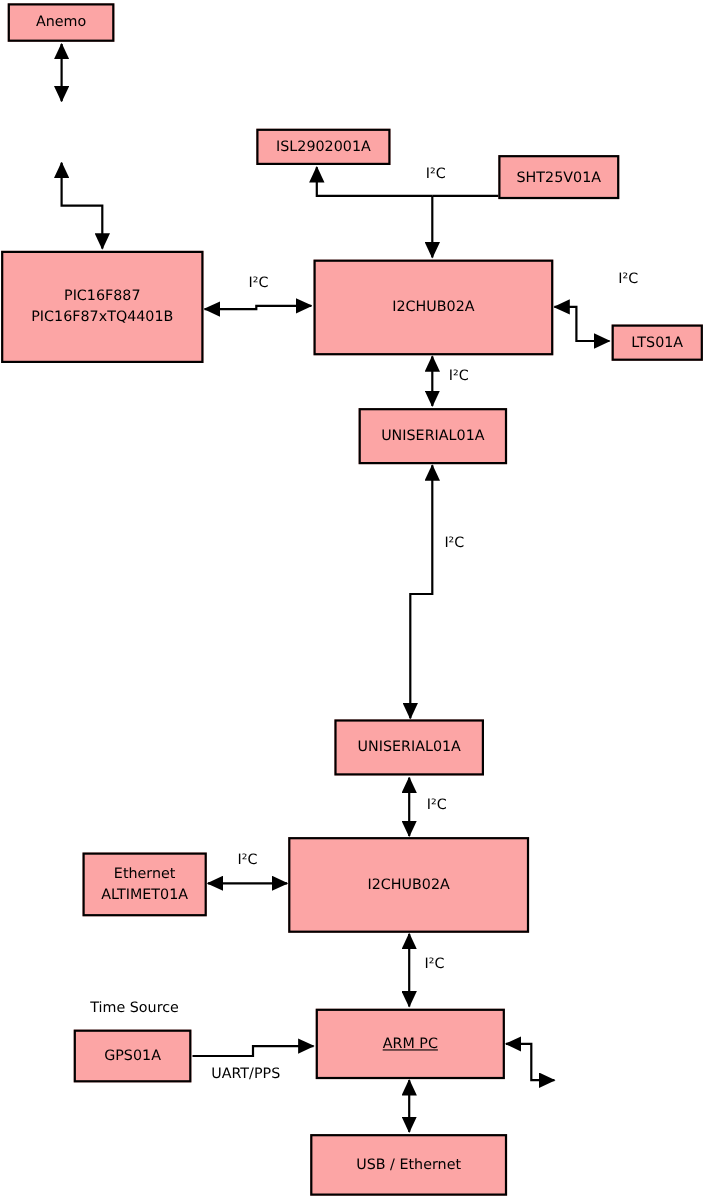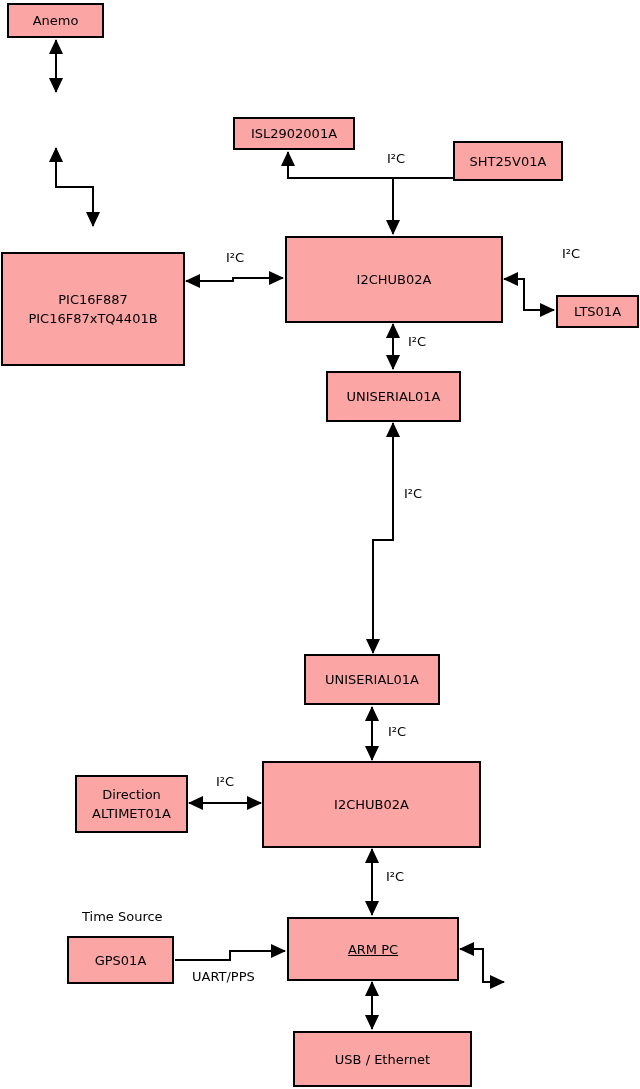--- a/index.html
+++ b/index.html
@@ -75,21 +75,21 @@
       <path d="M 460,949 H 483 V 982 H 504" marker-start="url(#ahs)" marker-end="url(#ah)"></path>
       <path d="M 372,982 V 1029" marker-start="url(#ahs)" marker-end="url(#ah)"></path>
     </g>
   </svg>
 
   <div class="node" style="left:7px; top:3px; width:97px; height:35px;">
     <span>Anemo</span>
   </div>
 
 
-  <div class="node" style="left:1px; top:228px; width:184px; height:114px;margin-top:24px;">
+  <div class="node" style="left:1px; top:228px; width:184px; height:102px;">
     <span>PIC16F887</span>
     <span>PIC16F87xTQ4401B</span>
   </div>
 
   <div class="node" style="left:233px; top:117px; width:122px; height:33px;">
     <span>ISL2902001A</span>
   </div>
 
   <div class="node" style="left:453px; top:117px; width:110px; height:40px;margin-top:24px;">
     <span>SHT25V01A</span>
@@ -109,34 +109,34 @@
 
   <div class="node" style="left:304px; top:654px; width:136px; height:51px;">
     <span>UNISERIAL01A</span>
   </div>
 
   <div class="node" style="left:262px; top:761px; width:219px; height:87px;">
     <span>I2CHUB02A</span>
   </div>
 
   <div class="node" style="left:75px; top:775px; width:113px; height:58px;">
-    <span>Direction</span>
+    <span>Ethernet</span>
     <span>ALTIMET01A</span>
   </div>
 
   <div class="node" style="left:287px; top:917px; width:172px; height:64px;text-decoration:underline;">
     <span>ARM PC</span>
   </div>
 
   <div class="node" style="left:67px; top:936px; width:107px; height:48px;">
     <span>GPS01A</span>
   </div>
 
 
-  <div class="node" style="left:282px; top:1031px; width:179px; height:56px;margin-left:11px;">
+  <div class="node" style="left:282px; top:1031px; width:179px; height:56px;">
     <span>USB / Ethernet</span>
   </div>
 
   <span class="elabel" style="left:226px; top:250px;">I²C</span>
   <span class="elabel" style="left:387px; top:151px;">I²C</span>
   <span class="elabel" style="left:562px; top:246px;">I²C</span>
   <span class="elabel" style="left:408px; top:334px;">I²C</span>
   <span class="elabel" style="left:404px; top:486px;">I²C</span>
   <span class="elabel" style="left:388px; top:724px;">I²C</span>
   <span class="elabel" style="left:216px; top:774px;">I²C</span>

